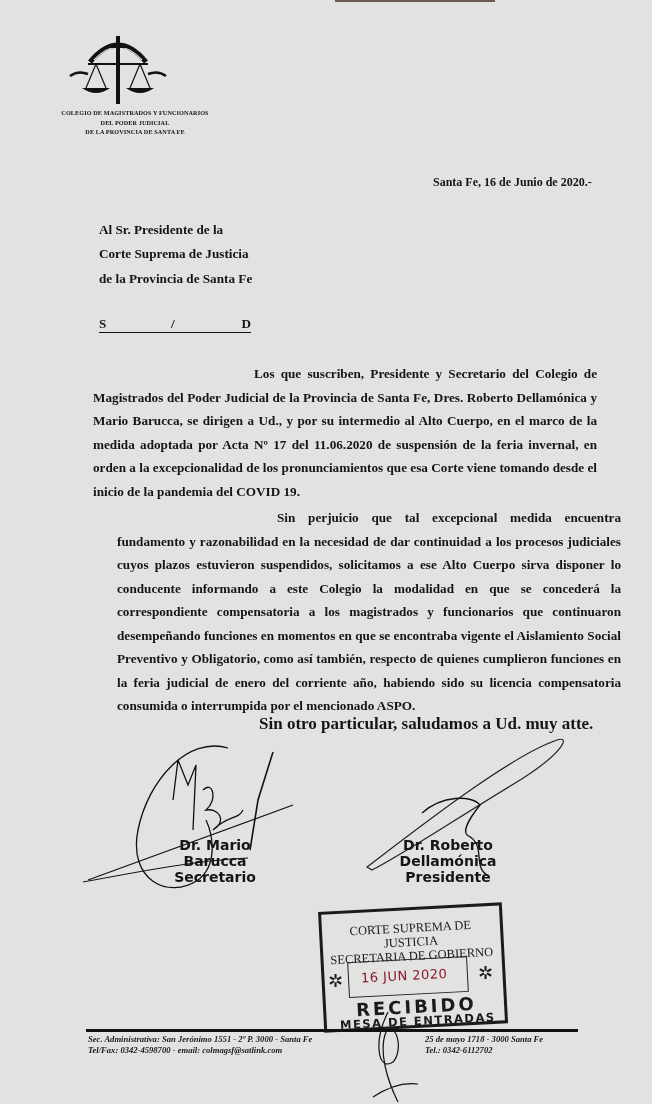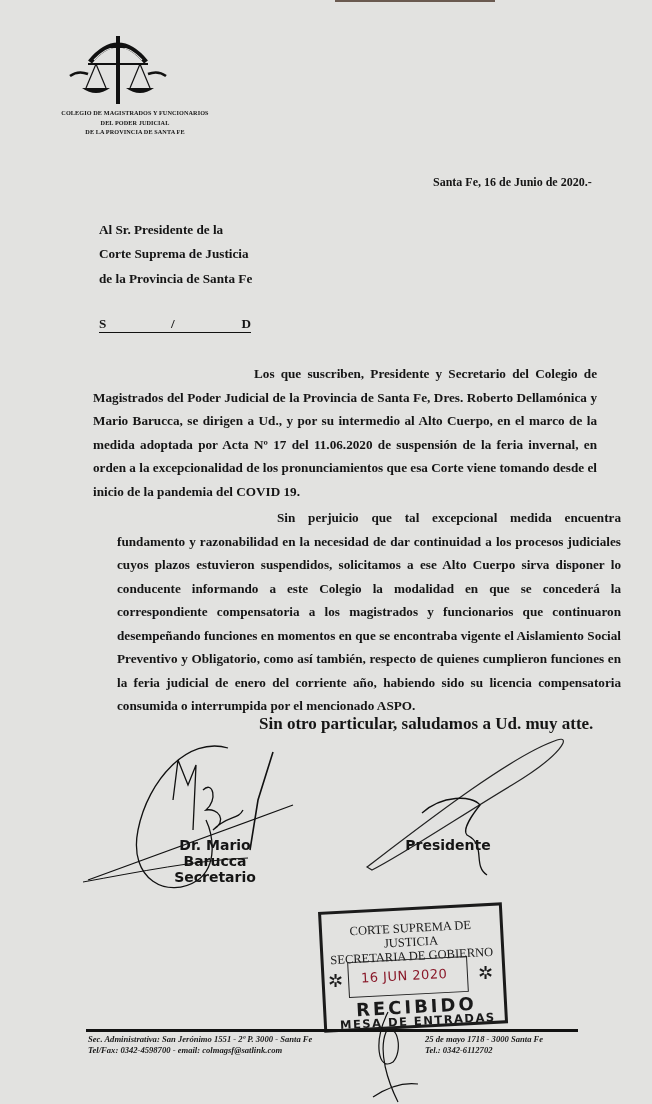--- a/index.html
+++ b/index.html
@@ -147,20 +147,21 @@
 <div class="sig-name" style="left:150px; top:837px; width:130px;">
   <div>Dr. Mario Barucca</div>
   <div>Secretario</div>
 </div>
 
 <svg class="sig" style="left:362px; top:735px" width="210" height="150" viewBox="0 0 210 150">
   <path d="M5 132 C60 90 150 20 195 5 C210 0 200 20 150 50 C100 80 40 120 10 135 Z" fill="none" stroke="#222" stroke-width="1.2"></path>
   <path d="M60 78 C80 60 110 60 118 70 C110 80 100 95 105 100 C125 110 110 130 125 140" fill="none" stroke="#111" stroke-width="1.3"></path>
 </svg>
 <div class="sig-name" style="left:378px; top:837px; width:140px;">
+  <div>Dr. Roberto Dellamónica</div>
   <div>Presidente</div>
 </div>
 
 <div class="stamp">
   <div class="stamp-frame"></div>
   <div class="stamp-title">
     <div>CORTE SUPREMA DE JUSTICIA</div>
     <div>SECRETARIA DE GOBIERNO</div>
   </div>
   <div class="stamp-star" style="left:10px; top:58px">✲</div>

